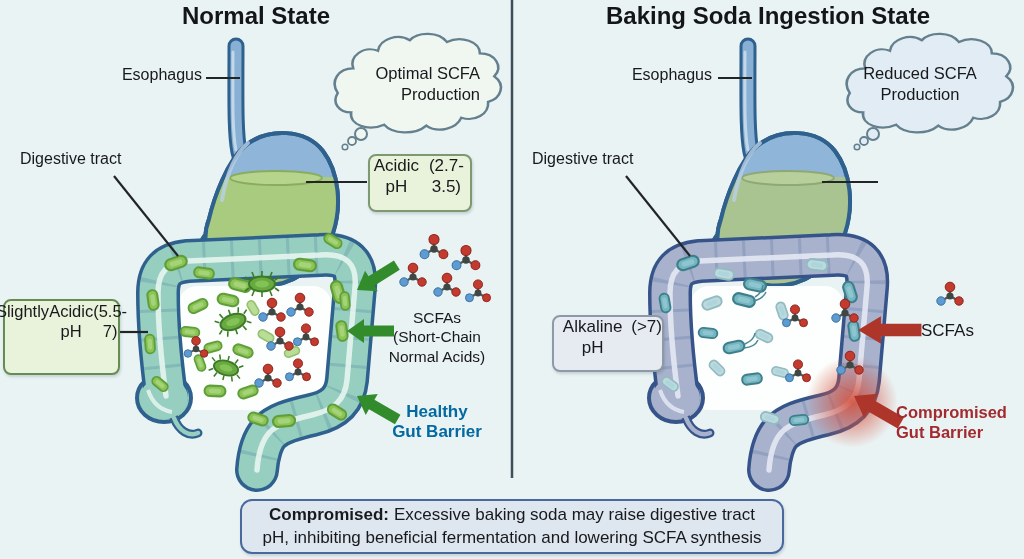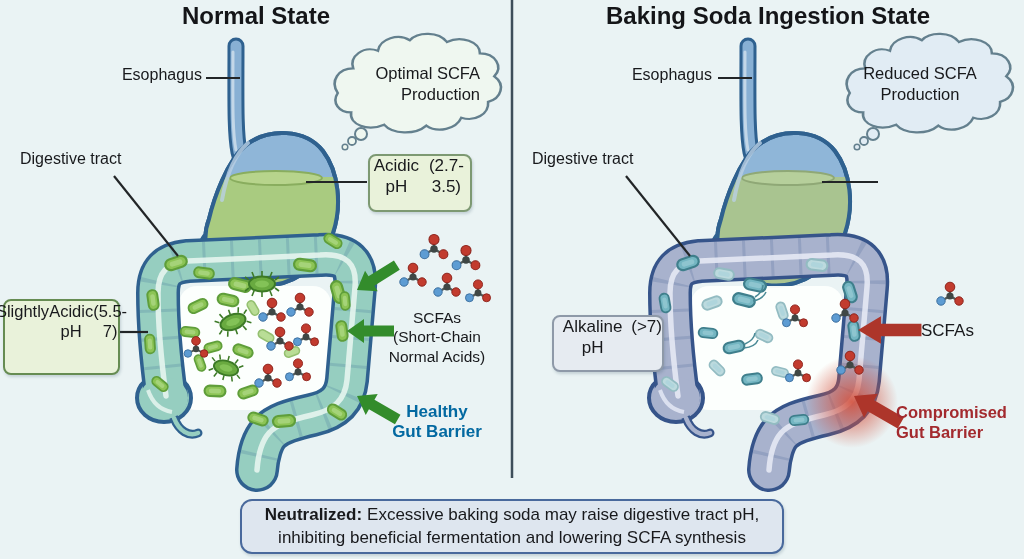--- a/index.html
+++ b/index.html
@@ -296,17 +296,17 @@
     <span class="ln">Gut Barrier</span>
   </div>
   <div class="lbl scfa-r">SCFAs</div>
   <div class="lbl compromised">
     <span class="ln">Compromised</span>
     <span class="ln">Gut Barrier</span>
   </div>
 
   <div class="box-hypo">
     <div>
-      <span class="hlabel">Neutralized:</span><span>Excessive baking soda may raise digestive tract pH, inhibiting beneficial fermentation and lowering SCFA synthesis</span>
+      <span class="hlabel">Compromised:</span><span>Excessive baking soda may raise digestive tract pH, inhibiting beneficial fermentation and lowering SCFA synthesis</span>
     </div>
   </div>
 
 </div>
 
 </body></html>

